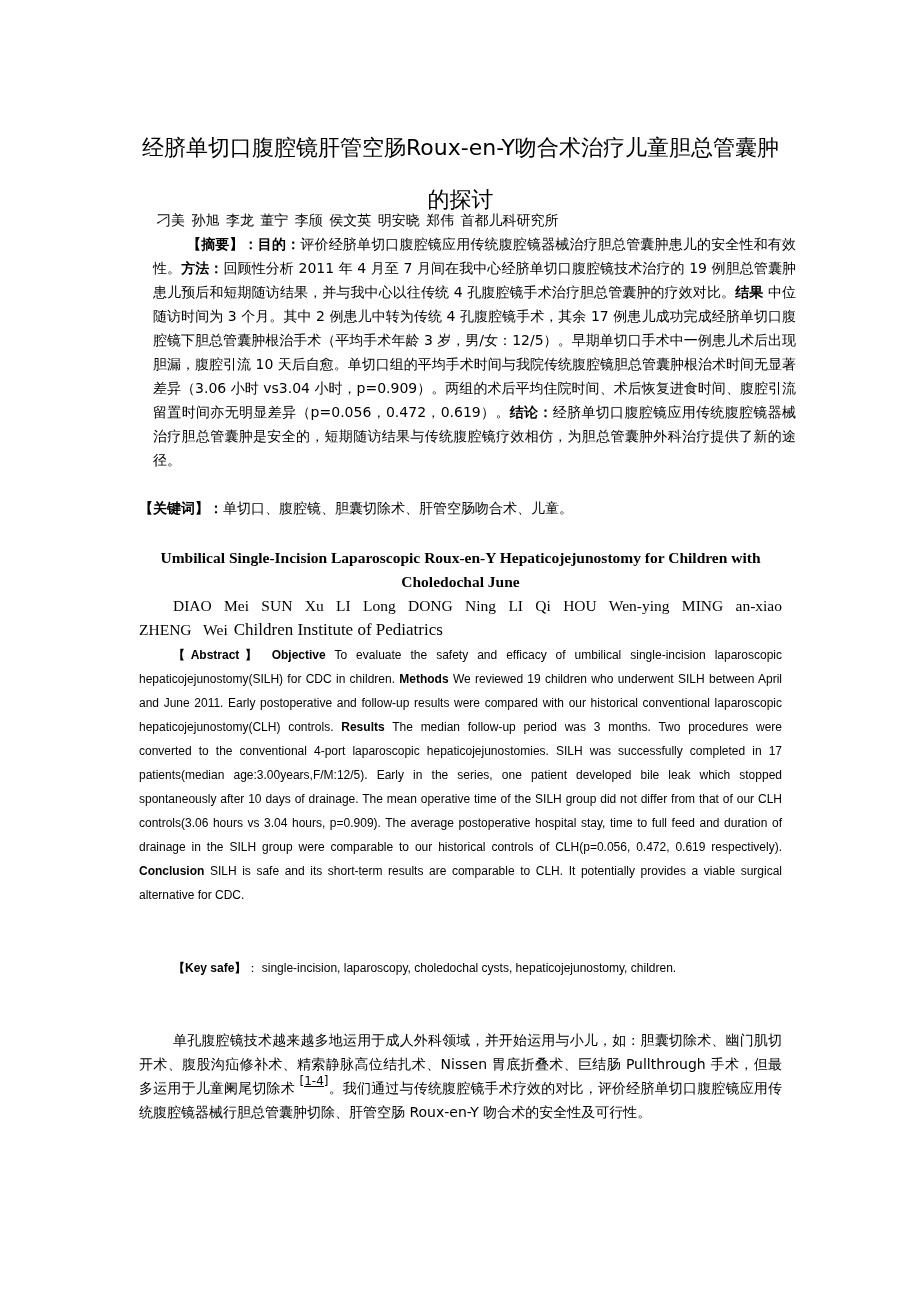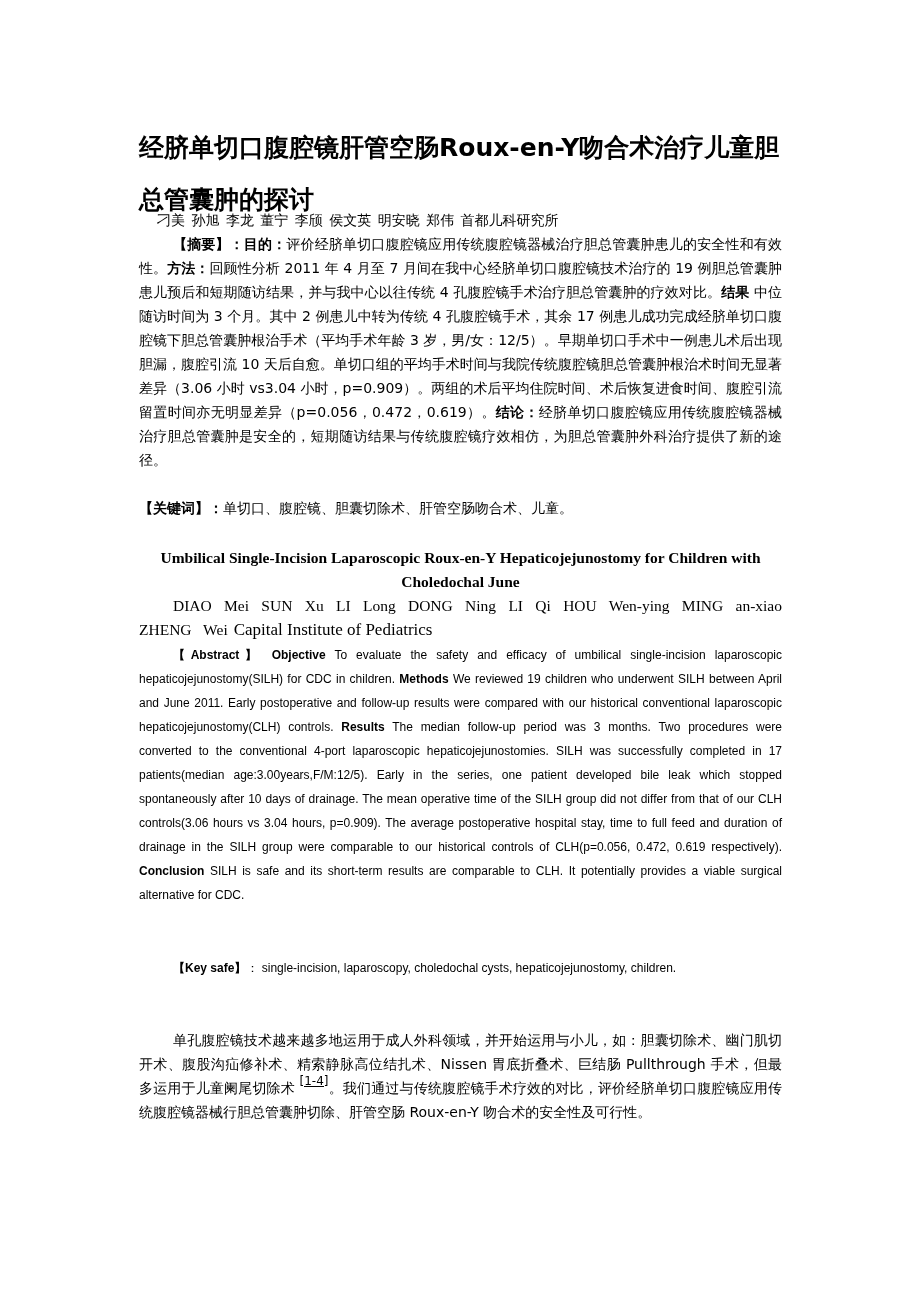--- a/index.html
+++ b/index.html
@@ -1,20 +1,20 @@
 <!DOCTYPE html>
 <html><head>
 <meta charset="utf-8">
 <style>
   html, body { margin: 0; padding: 0; background: #ffffff; }
   body { width: 920px; height: 1302px; position: relative; overflow: hidden; color: #000; }
   .title-cn {
     position: absolute; left: 139px; width: 643px; top: 122px;
-    font-family: "DejaVu Sans", sans-serif; font-weight: bold; font-size: 25px;
-    text-align: left; line-height: 52px; letter-spacing: 0px;
+    font-family: "DejaVu Sans", sans-serif; font-weight: normal; font-size: 22px;
+    text-align: center; line-height: 52px; letter-spacing: 0px;
   }
   .authors-cn {
     position: absolute; left: 157px; top: 208px;
     font-family: "DejaVu Sans", sans-serif; font-size: 14px; line-height: 24px; white-space: nowrap;
     word-spacing: 2px;
   }
   .para {
     position: absolute; left: 139px; width: 643px;
     font-size: 14.6px; line-height: 24px; text-align: justify;
   }
@@ -37,32 +37,32 @@
 </style>
 </head>
 <body>
 
 <div>
 
   <div class="title-cn">经脐单切口腹腔镜肝管空肠Roux-en-Y吻合术治疗儿童胆总管囊肿的探讨</div>
 
   <div class="authors-cn">刁美  孙旭  李龙  董宁  李颀  侯文英  明安晓  郑伟  首都儿科研究所</div>
 
-  <div class="para cn indent" style="top:232px;">
+  <div class="para cn indent" style="top:232px;margin-left:14px;">
     <span class="b">【摘要】：</span><span class="b">目的：</span><span>评价经脐单切口腹腔镜应用传统腹腔镜器械治疗胆总管囊肿患儿的安全性和有效性。</span><span class="b">方法：</span><span>回顾性分析 2011 年 4 月至 7 月间在我中心经脐单切口腹腔镜技术治疗的 19 例胆总管囊肿患儿预后和短期随访结果，并与我中心以往传统 4 孔腹腔镜手术治疗胆总管囊肿的疗效对比。</span><span class="b">结果</span><span> 中位随访时间为 3 个月。其中 2 例患儿中转为传统 4 孔腹腔镜手术，其余 17 例患儿成功完成经脐单切口腹腔镜下胆总管囊肿根治手术（平均手术年龄 3 岁，男/女：12/5）。早期单切口手术中一例患儿术后出现胆漏，腹腔引流 10 天后自愈。单切口组的平均手术时间与我院传统腹腔镜胆总管囊肿根治术时间无显著差异（3.06 小时 vs3.04 小时，p=0.909）。两组的术后平均住院时间、术后恢复进食时间、腹腔引流留置时间亦无明显差异（p=0.056，0.472，0.619）。</span><span class="b">结论：</span><span>经脐单切口腹腔镜应用传统腹腔镜器械治疗胆总管囊肿是安全的，短期随访结果与传统腹腔镜疗效相仿，为胆总管囊肿外科治疗提供了新的途径。</span>
   </div>
 
   <div class="para cn" style="top:496px;">
     <span class="b">【关键词】：</span><span>单切口、腹腔镜、胆囊切除术、肝管空肠吻合术、儿童。</span>
   </div>
 
   <div class="title-en">Umbilical Single-Incision Laparoscopic Roux-en-Y Hepaticojejunostomy for Children with Choledochal June</div>
 
   <div class="authors-en">
-    <span>DIAO Mei   SUN Xu   LI Long   DONG Ning   LI Qi   HOU Wen-ying   MING an-xiao   ZHENG Wei</span><span class="inst">Capital Institute of Pediatrics</span>
+    <span>DIAO Mei   SUN Xu   LI Long   DONG Ning   LI Qi   HOU Wen-ying   MING an-xiao   ZHENG Wei</span><span class="inst">Children Institute of Pediatrics</span>
   </div>
 
   <div class="para en indent" style="top:643px;">
     <span class="b">【Abstract】</span> <span class="b">Objective</span><span> To evaluate the safety and efficacy of umbilical single-incision laparoscopic hepaticojejunostomy(SILH) for CDC in children. </span><span class="b">Methods</span><span> We reviewed 19 children who underwent SILH between April and June 2011. Early postoperative and follow-up results were compared with our historical conventional laparoscopic hepaticojejunostomy(CLH) controls. </span><span class="b">Results</span><span> The median follow-up period was 3 months. Two procedures were converted to the conventional 4-port laparoscopic hepaticojejunostomies. SILH was successfully completed in 17 patients(median age:3.00years,F/M:12/5). Early in the series, one patient developed bile leak which stopped spontaneously after 10 days of drainage. The mean operative time of the SILH group did not differ from that of our CLH controls(3.06 hours vs 3.04 hours, p=0.909). The average postoperative hospital stay, time to full feed and duration of drainage in the SILH group were comparable to our historical controls of CLH(p=0.056, 0.472, 0.619 respectively). </span><span class="b">Conclusion</span><span> SILH is safe and its short-term results are comparable to CLH. It potentially provides a viable surgical alternative for CDC.</span>
   </div>
 
   <div class="para en indent" style="top:956px;">
     <span class="b">【Key safe】</span><span>：</span><span> single-incision, laparoscopy, choledochal cysts, hepaticojejunostomy, children.</span>
   </div>
 

